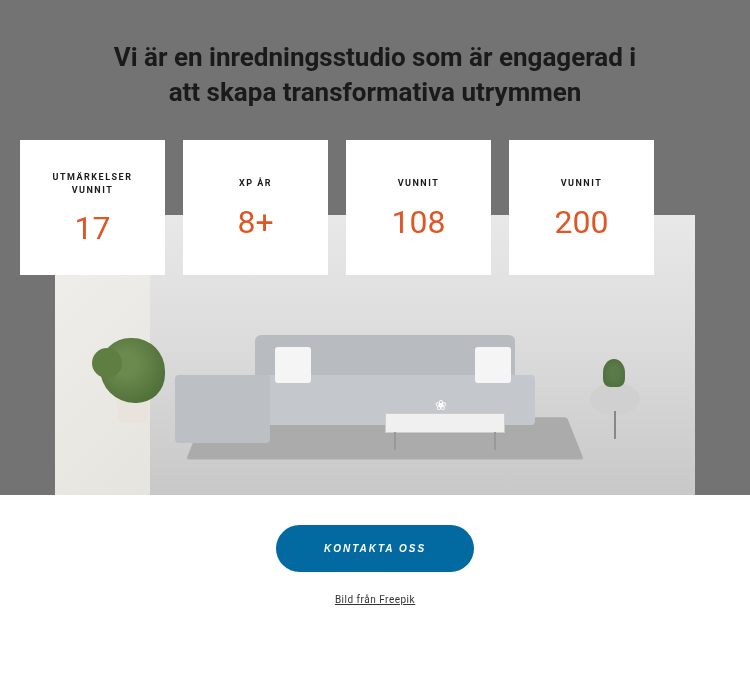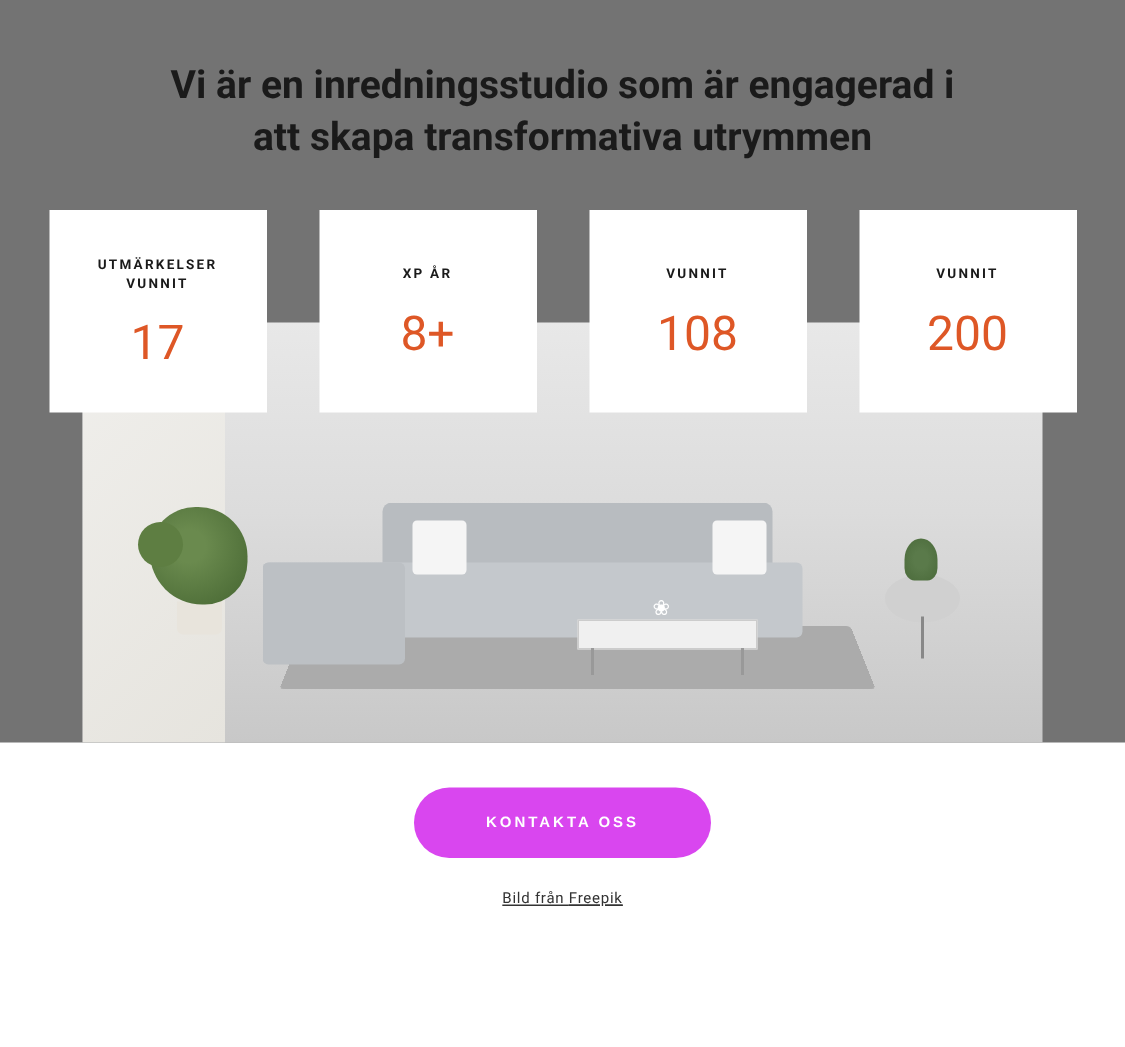--- a/index.html
+++ b/index.html
@@ -21,22 +21,21 @@
       color: #1a1a1a;
       font-size: 26px;
       font-weight: 700;
       text-align: center;
       max-width: 560px;
       margin: 0 auto 30px;
       line-height: 1.35;
     }
     .stats-row {
       display: flex;
-      justify-content: center;
-      gap: 35px;
+      gap: 18px;
       position: relative;
       z-index: 2;
       margin-bottom: -60px;
     }
     .stat-card {
       background: #fff;
       width: 145px;
       height: 135px;
       display: flex;
       flex-direction: column;
@@ -220,29 +219,30 @@
       margin: -2px auto 0;
       border-radius: 0 0 4px 4px;
     }
     .bottom-section {
       text-align: center;
       padding: 30px 20px 25px;
       background: #fff;
     }
     .cta-button {
       display: inline-block;
-      background: #d946ef;
+      background: #0369a1;
       color: #fff;
       font-size: 10px;
       font-weight: 700;
       letter-spacing: 2px;
       padding: 18px 48px;
       border-radius: 30px;
       border: none;
       cursor: pointer;
+      font-style: italic;
     }
     .attribution {
       margin-top: 22px;
       font-size: 10px;
       color: #333;
       letter-spacing: 0.5px;
       text-decoration: underline;
     }
     .attribution-link {
       text-decoration: underline;

